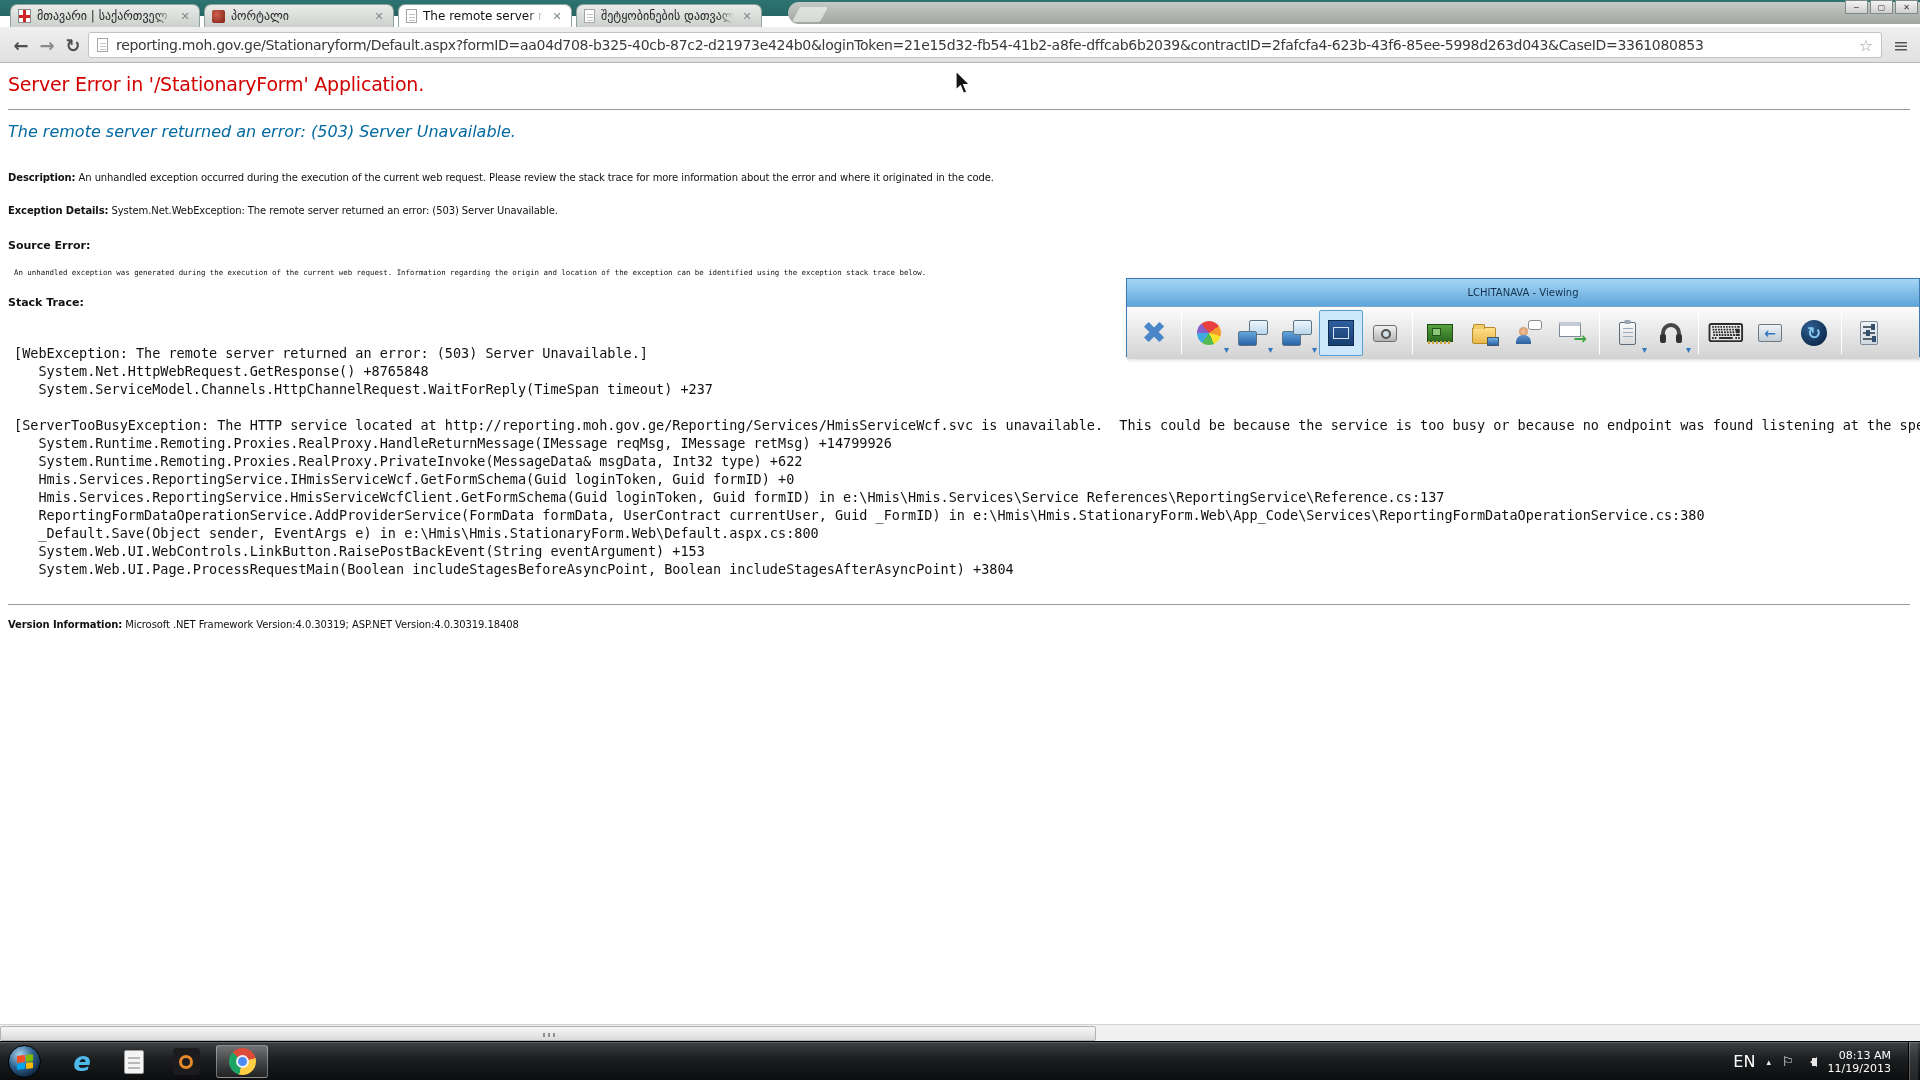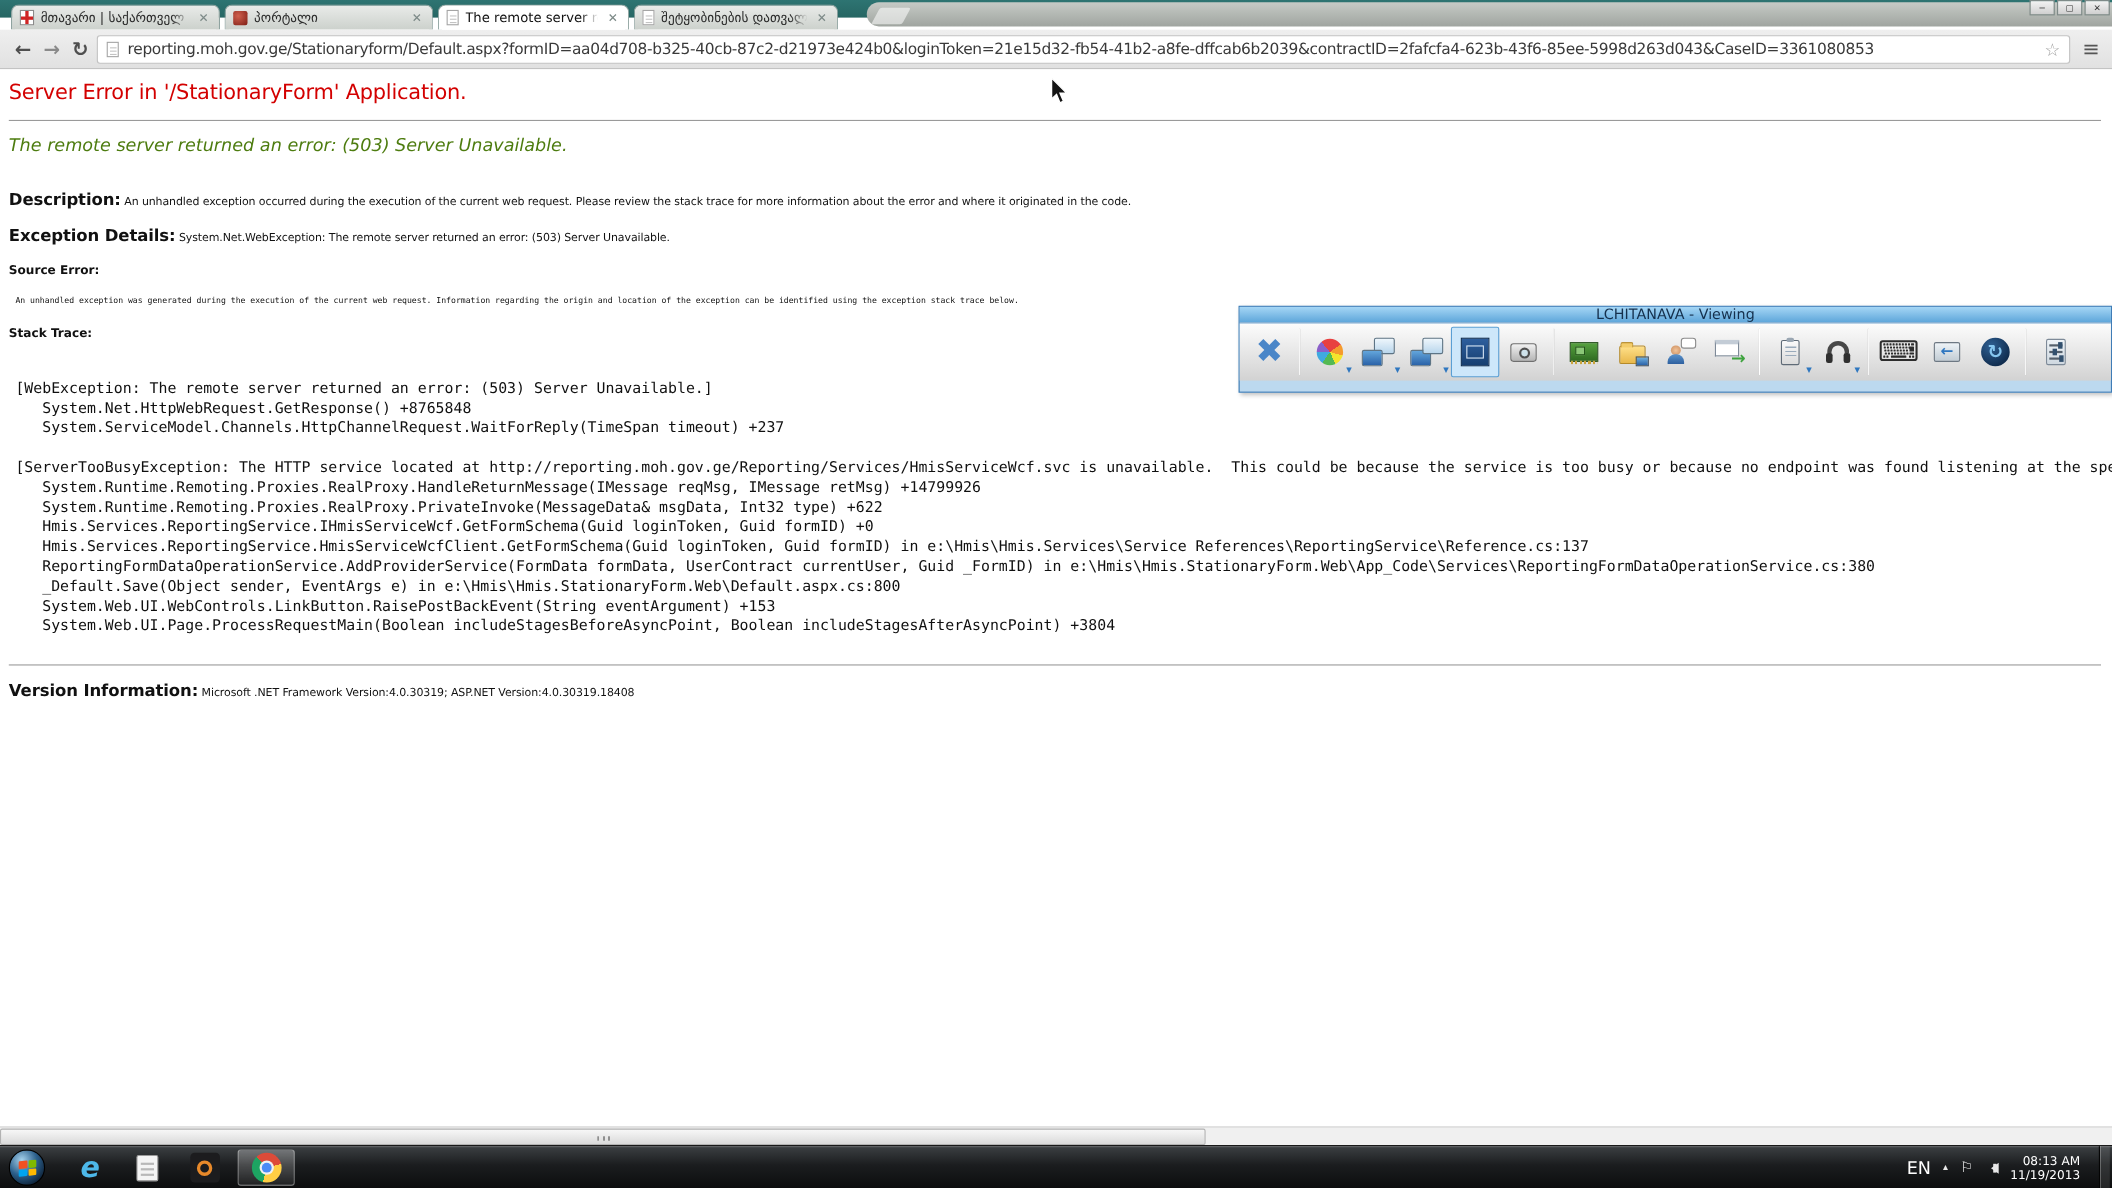--- a/index.html
+++ b/index.html
@@ -36,30 +36,30 @@
   .star { color:#9e9e9e; font-size:16px; }
   .menubtn { position:absolute; right:6px; top:7px; width:26px; height:22px; font-size:19px; color:#555; display:flex; align-items:center; justify-content:center; }
 
   
   .page { position:absolute; left:0; top:63px; width:1920px; height:961px; background:#fff; color:#000; }
   .eh1 { position:absolute; left:8px; top:10px; font-size:19px; letter-spacing:-0.2px; font-weight:500; }
   .ehr { position:absolute; left:8px; right:10px; border-top:1px solid #9a9a9a; height:0; }
   .hr1 { top:46px; } .hr2 { top:541px; }
   .eh2 { position:absolute; left:8px; top:59px; font-size:16px; font-style:italic; font-weight:500; }
   .meta { position:absolute; left:8px; font-size:10px; letter-spacing:-0.1px; color:#111; }
-  .meta b { font-size:15px; }
+  .meta b { font-size:10px; }
   .m-desc { top:109px; } .m-exc { top:142px; } .m-ver { top:556px; }
   .lbl { position:absolute; left:8px; font-size:11px; font-weight:bold; color:#111; }
   .l-src { top:176px; } .l-stk { top:233px; }
   .srcline { position:absolute; left:14px; top:205px; font-family:"DejaVu Sans Mono","Liberation Mono",monospace; font-size:7.4px; color:#111; white-space:pre; }
   .stack { position:absolute; left:8px; top:281px; width:1912px; height:240px; padding-left:6px; font-family:"DejaVu Sans Mono","Liberation Mono",monospace; font-size:13.5px; line-height:18px; color:#101010; white-space:pre; overflow:hidden; }
 
   
   .viewer { position:absolute; left:1126px; top:278px; width:794px; height:79px; border:1px solid #3f7cb6; background:#bcd9ef; z-index:50; box-shadow:2px 2px 4px rgba(0,0,0,.25); }
-  .vtitle { height:14px; background:linear-gradient(#a5d6f5,#5ea6da); color:#15304d; font-size:13px; display:flex; align-items:center; justify-content:center; }
+  .vtitle { height:27px; background:linear-gradient(#a5d6f5,#5ea6da); color:#15304d; font-size:10px; display:flex; align-items:center; justify-content:center; }
   .vrow { height:53px; background:linear-gradient(#fcfcfc,#d2d2d2); border-top:1px solid #7fa9cc; display:flex; align-items:center; padding:0 5px; }
   .vbtn { width:44px; height:46px; display:flex; align-items:center; justify-content:center; position:relative; flex:none; }
   .vbtn.selected { background:#cde7fa; border:1px solid #5a9fd4; border-radius:2px; }
   .vsep { width:1px; height:42px; background:#9f9f9f; border-right:1px solid #fff; margin:0 5px; flex:none; }
   .varrow { position:absolute; right:2px; bottom:1px; color:#2f77c0; font-size:10px; line-height:10px; }
   .i-x { font-size:30px; font-weight:bold; color:#4a86c8; line-height:30px; }
   .i-pal { width:24px; height:24px; border-radius:50%;
     background:conic-gradient(#e84040 0 55deg,#f59b2d 0 105deg,#f5e42d 0 155deg,#53b953 0 215deg,#3fa9e0 0 270deg,#8a5fc9 0 320deg,#e84040 0); }
   .mons { width:30px; height:26px; position:relative; }
   .mons i { position:absolute; width:19px; height:15px; border:1px solid #5d7485; border-radius:2px; }
@@ -179,21 +179,21 @@
       <span class="fav-page"></span>
       <span class="urltext">reporting.moh.gov.ge/Stationaryform/Default.aspx?formID=aa04d708-b325-40cb-87c2-d21973e424b0&amp;loginToken=21e15d32-fb54-41b2-a8fe-dffcab6b2039&amp;contractID=2fafcfa4-623b-43f6-85ee-5998d263d043&amp;CaseID=3361080853</span>
       <span class="star">☆</span>
     </div>
     <div class="menubtn">≡</div>
   </div>
 
   <div class="page">
     <div class="eh1" style="color:#d30000;">Server Error in '/StationaryForm' Application.</div>
     <div class="ehr hr1"></div>
-    <div class="eh2" style="color:#4d7c0f;">The remote server returned an error: (503) Server Unavailable.</div>
+    <div class="eh2" style="color:#0369a1;">The remote server returned an error: (503) Server Unavailable.</div>
 
     <div class="meta m-desc">
       <b>Description:</b>
       <span>An unhandled exception occurred during the execution of the current web request. Please review the stack trace for more information about the error and where it originated in the code.</span>
     </div>
     <div class="meta m-exc">
       <b>Exception Details:</b>
       <span>System.Net.WebException: The remote server returned an error: (503) Server Unavailable.</span>
     </div>
 

